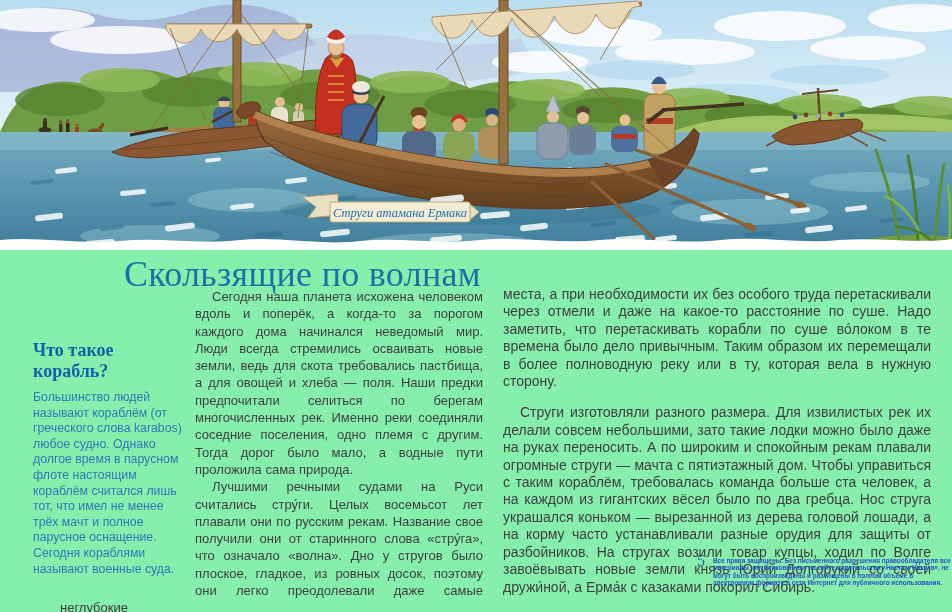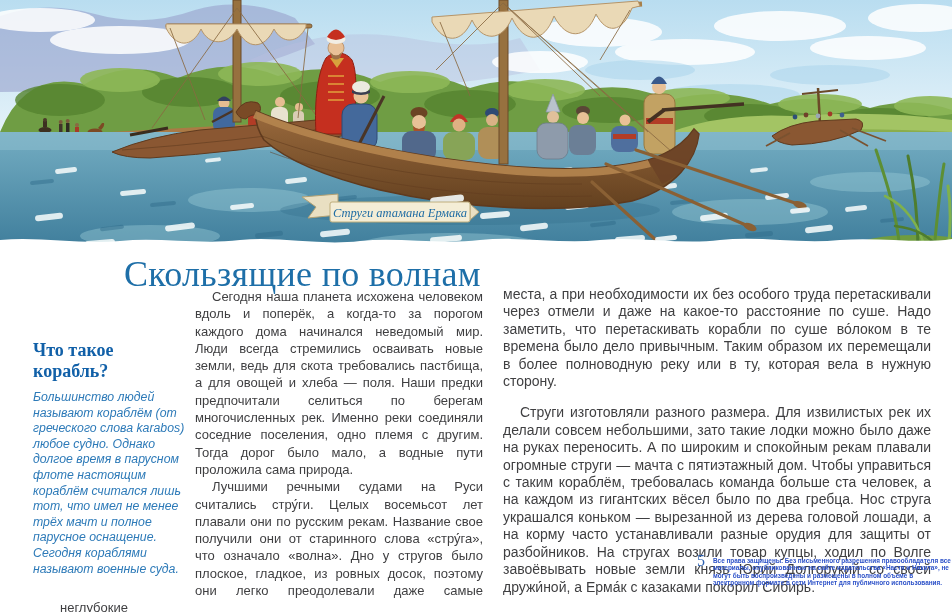--- a/index.html
+++ b/index.html
@@ -1,31 +1,31 @@
 <!DOCTYPE html>
 <html lang="ru"><head>
 <meta charset="utf-8">
 <style>
   html,body{margin:0;padding:0;background:#888;}
-  .page{position:relative;width:952px;height:612px;background:#ffffff;overflow:hidden;
+  .page{position:relative;width:952px;height:612px;background:#86efac;overflow:hidden;
         font-family:"Liberation Sans",sans-serif;margin:0 auto;}
   .illustration{position:absolute;left:0;top:0;display:block;}
   .title{position:absolute;left:123px;top:252px;margin:1px;font-family:"Liberation Serif",serif;
          font-weight:400;font-size:36px;letter-spacing:.3px;color:#1e6fa8;}
   .left-col{position:absolute;left:33px;top:288px;width:454px;}
   .left-col p{margin:0 4px 0 27px;text-indent:17px;font-size:13px;line-height:17.3px;
               text-align:justify;color:#3f3f41;}
   .right-col{position:absolute;left:503px;top:286px;width:428px;}
   .right-col p{margin:0;font-size:14px;line-height:17.4px;text-align:justify;color:#3f3f41;}
   .right-col p.cont{text-indent:0;}
   .right-col p.indent{text-indent:17px;margin-top:14px;}
   .sidebar{float:left;width:152px;margin:52px 10px 6px 0;}
   .sidebar h3{margin:0 0 8px 0;font-family:"Liberation Serif",serif;font-size:18px;
               color:#1160a8;font-weight:bold;}
-  .sidebar p{margin:0;font-style:italic;font-size:12.3px;line-height:15.6px;color:#2d7ab8;
+  .sidebar p{margin:0;font-size:12.3px;line-height:15.6px;color:#2d7ab8;
              text-align:left;text-indent:0;}
   .page-num{position:absolute;left:697px;top:552px;font-family:"Liberation Serif",serif;
             font-size:16px;color:#2a5fb0;}
   .copyright{position:absolute;left:713px;top:557px;width:240px;font-size:6.4px;
              line-height:7.3px;color:#2b50c8;font-weight:bold;}
 </style>
 </head>
 <body>
 
 <div class="page">

